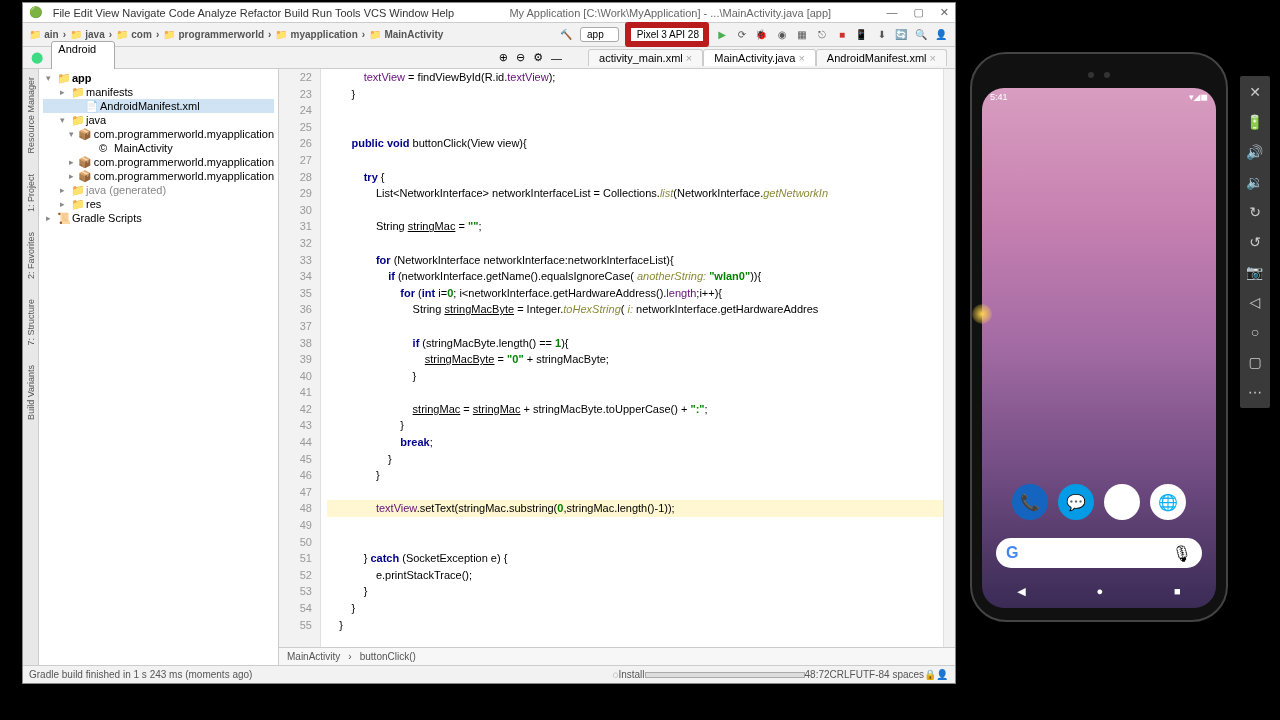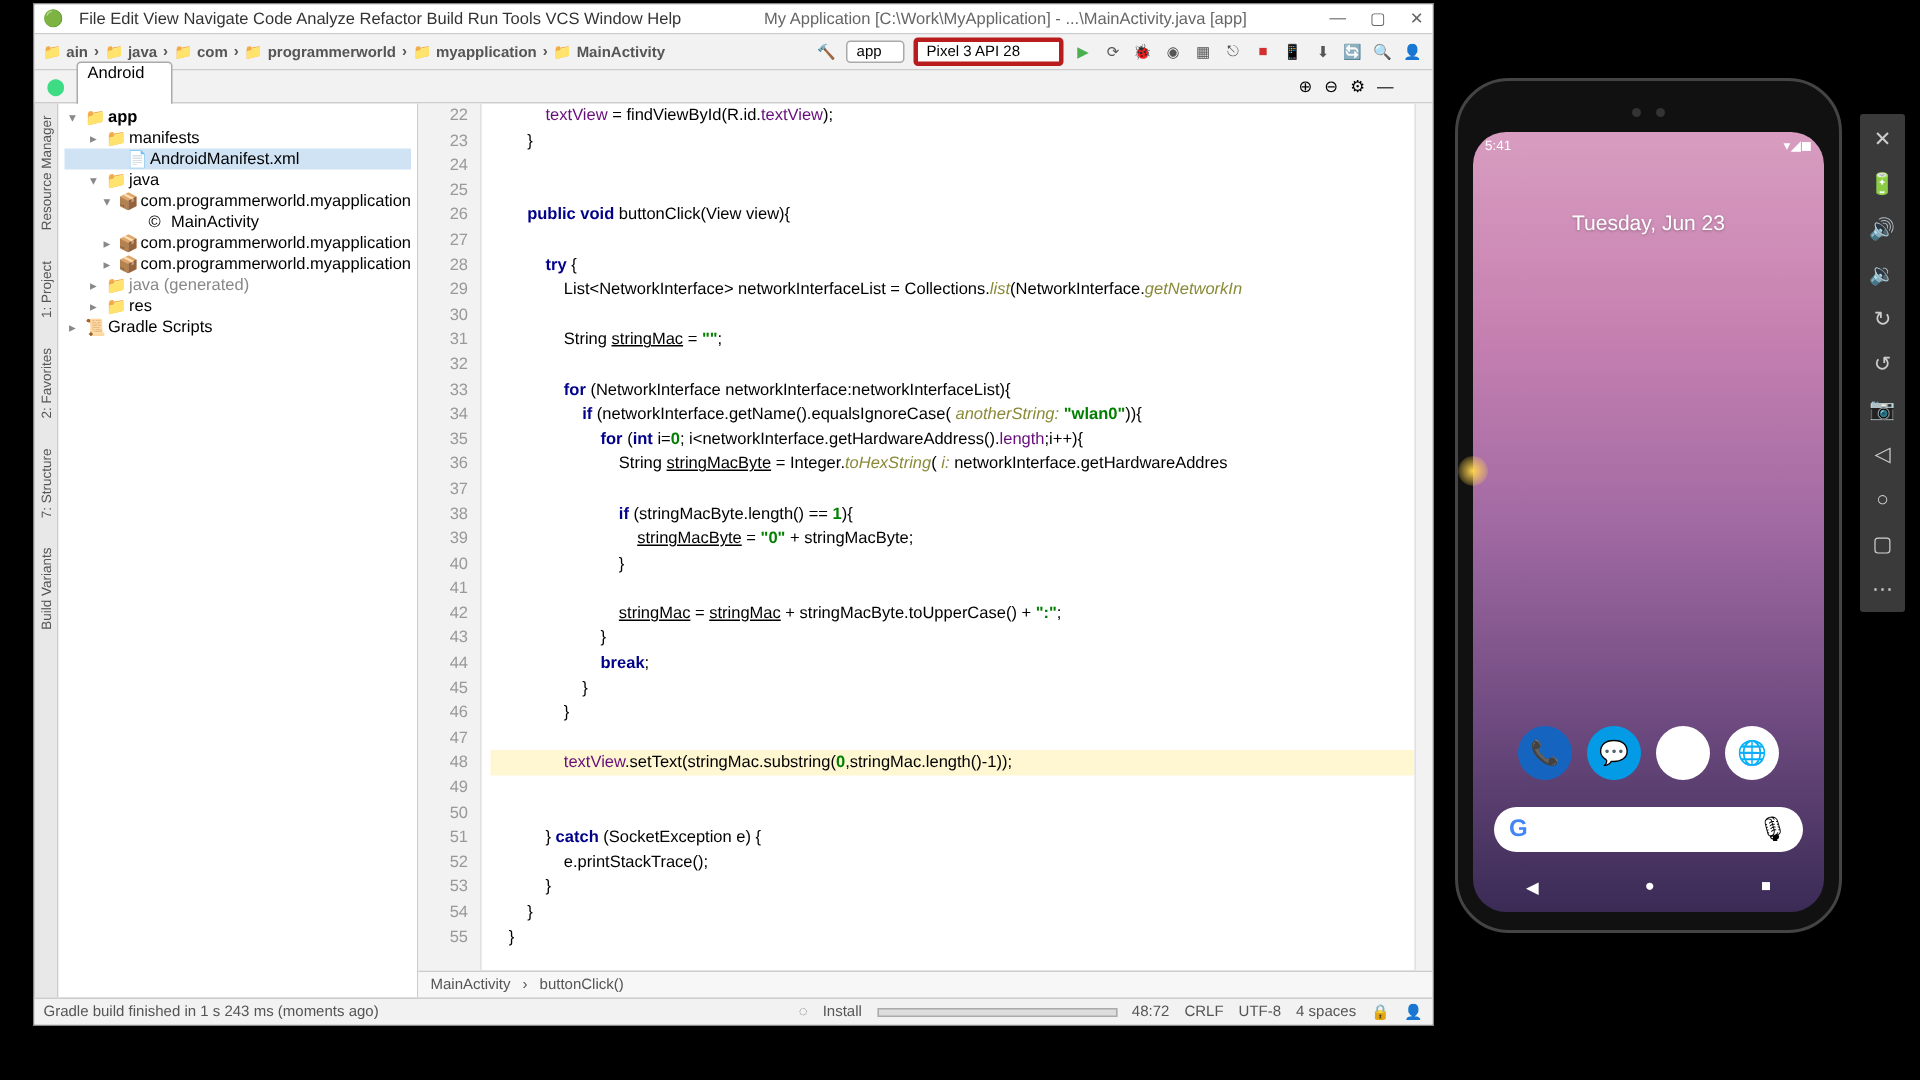--- a/index.html
+++ b/index.html
@@ -50,21 +50,21 @@
 .code .ann { color: #8a8a3a; font-style: italic; }
 .code .line { height: 16.6px; }
 .code .hl { background: #fff7d1; }
 .err-stripe { width: 12px; background: #f2f2f2; border-left: 1px solid #e0e0e0; }
 
 .breadcrumb-btm { height: 18px; border-top: 1px solid #ccc; background: #f7f7f7; display: flex; align-items: center; padding: 0 8px; font-size: 10px; color: #555; gap: 8px; }
 
 .bottom-tabs { height: 20px; border-top: 1px solid #ccc; background: #f2f2f2; display: flex; align-items: center; padding: 0 6px; gap: 14px; font-size: 10px; color: #555; }
 .bottom-tabs .spacer { flex: 1; }
 
-.statusbar { height: 18px; border-top: 1px solid #ccc; background: #f2f2f2; display: flex; align-items: center; padding: 0 6px; font-size: 10px; color: #555; gap: 10px; }
+.statusbar { height: 18px; border-top: 1px solid #ccc; background: #f2f2f2; display: flex; align-items: center; padding: 0 6px; font-size: 10px; color: #555; }
 
 
 .emu-frame { position: absolute; left: 970px; top: 52px; width: 258px; height: 570px; background: #111; border-radius: 36px; border: 2px solid #444; }
 .emu-top { position: absolute; top: 18px; left: 50%; transform: translateX(-50%); width: 60px; height: 6px; display: flex; gap: 10px; justify-content: center; }
 .emu-top .dot { width: 6px; height: 6px; background: #333; border-radius: 50%; }
 .emu-screen { position: absolute; top: 34px; left: 10px; right: 10px; bottom: 12px; border-radius: 22px; overflow: hidden; background: linear-gradient(180deg, #d89dc0 0%, #c781b1 25%, #a26aa3 50%, #6f4b81 75%, #3a2b55 100%); }
 .emu-status { position: absolute; top: 4px; left: 8px; right: 8px; display: flex; justify-content: space-between; color: #fff; font-size: 9px; }
 .emu-date { position: absolute; top: 52px; width: 100%; text-align: center; color: #fff; font-size: 14px; text-shadow: 0 1px 2px rgba(0,0,0,.3); }
 .emu-dock { position: absolute; bottom: 88px; left: 0; right: 0; display: flex; justify-content: center; gap: 10px; }
 .dock-icon { width: 36px; height: 36px; border-radius: 50%; display: flex; align-items: center; justify-content: center; font-size: 16px; color: #fff; }
@@ -94,21 +94,21 @@
       <span>▢</span>
       <span>✕</span>
     </span>
   </div>
 
   <div class="toolbar">
     <div class="breadcrumb" id="bc"><span>📁 ain</span> › <span>📁 java</span> › <span>📁 com</span> › <span>📁 programmerworld</span> › <span>📁 myapplication</span> › <span>📁 MainActivity</span></div>
     <div class="tb-icons">
       <span class="tb-icon">🔨</span>
       <span class="combo" style="background:#fff;border:1px solid #aaa;padding:1px 14px 1px 6px;border-radius:3px">app</span>
-      <span class="combo" style="background:#fff;border:3px solid #b91c1c;padding:1px 26px 1px 6px;border-radius:3px">Pixel 3 API 28</span>
+      <span class="combo" style="background:#fff;border:6px solid #b91c1c;padding:1px 4px 1px 6px;border-radius:3px">Pixel 3 API 28</span>
       <span class="tb-icon green-play">▶</span>
       <span class="tb-icon">⟳</span>
       <span class="tb-icon blue-bug">🐞</span>
       <span class="tb-icon">◉</span>
       <span class="tb-icon">▦</span>
       <span class="tb-icon">⎋</span>
       <span class="tb-icon red-stop">■</span>
       <span class="tb-icon">📱</span>
       <span class="tb-icon">⬇</span>
       <span class="tb-icon">🔄</span>
@@ -119,20 +119,21 @@
 
   <div class="pkg-row">
     <span style="color:#3ddc84">⬤</span>
     <span class="combo">Android</span>
     <span style="flex:1"></span>
     <span>⊕</span>
     <span>⊖</span>
     <span>⚙</span>
     <span>—</span>
     <span style="width:10px"></span>
+    <span id="edtabs"><span class="tab ">activity_main.xml <span style="color:#aaa">×</span></span><span class="tab active">MainActivity.java <span style="color:#aaa">×</span></span><span class="tab ">AndroidManifest.xml <span style="color:#aaa">×</span></span></span>
   </div>
 
   <div class="main-split">
     <div class="left-tool">
       <span class="vlabel">Resource Manager</span>
       <span class="vlabel">1: Project</span>
       <span class="vlabel">2: Favorites</span>
       <span class="vlabel">7: Structure</span>
       <span class="vlabel">Build Variants</span>
     </div>
@@ -273,21 +274,20 @@
 <div class="emu-frame">
   <div class="emu-top">
       <span class="dot"></span>
       <span class="dot"></span>
     </div>
   <div class="emu-screen">
     <div class="emu-status">
       <span>5:41</span>
       <span>▾◢◼</span>
     </div>
-    <div class="emu-date">Tuesday, Jun 23</div>
     <div class="emu-dock" id="dock">
         <span class="dock-icon" style="background:#1565c0">📞</span>
         <span class="dock-icon" style="background:#039be5">💬</span>
         <span class="dock-icon" style="background:#ffffff">▶</span>
         <span class="dock-icon" style="background:#ffffff">🌐</span>
       </div>
     <div class="emu-search">
       <span style="color:#4285f4;font-weight:bold">G</span>
       <span style="flex:1"></span>
       <span>🎙</span>

